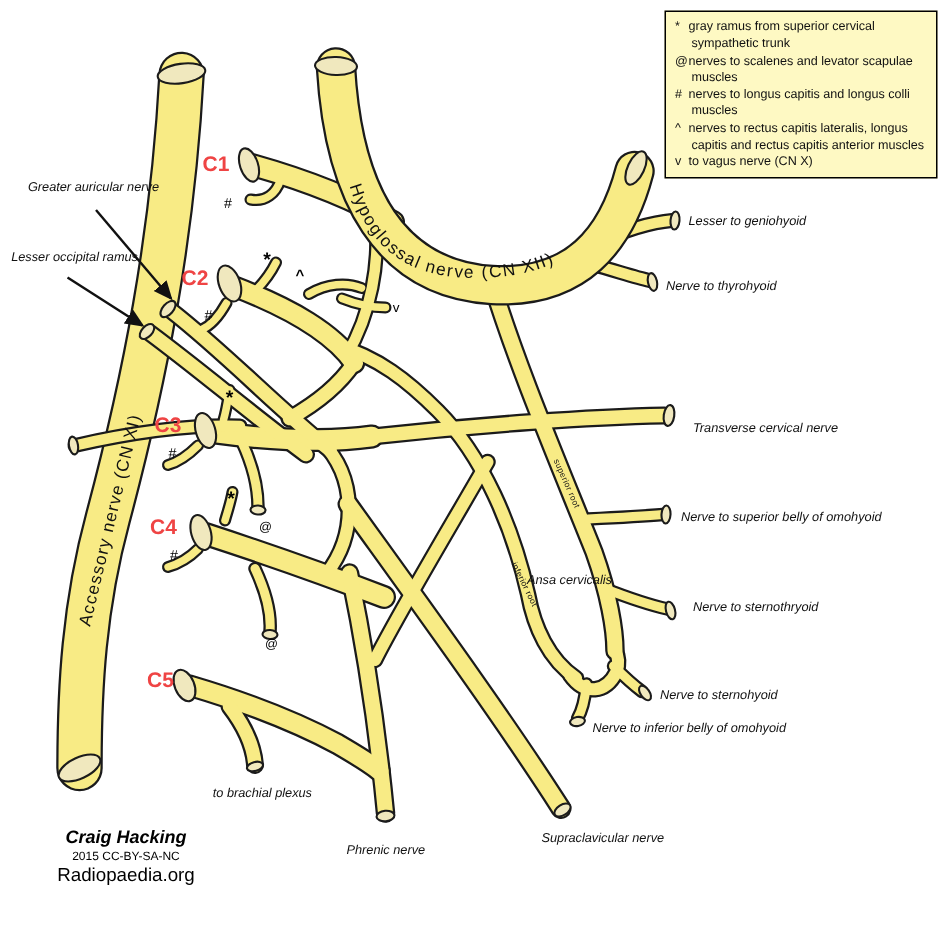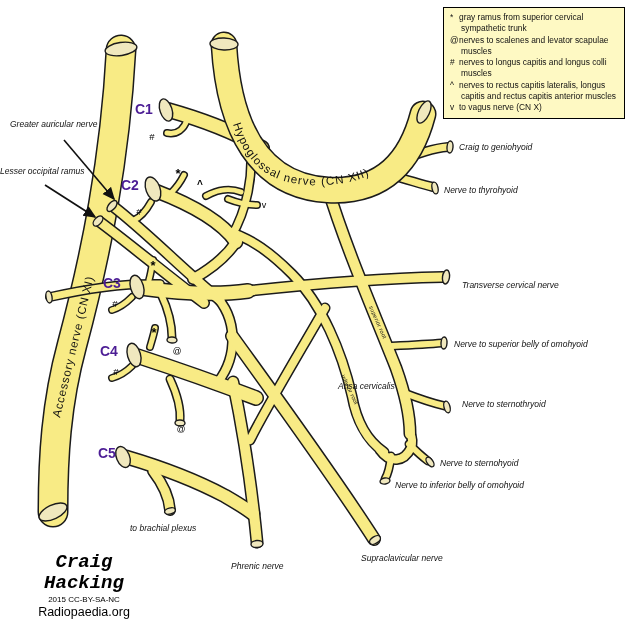--- a/index.html
+++ b/index.html
@@ -6,35 +6,35 @@
   .stage{position:relative;width:630px;height:630px;background:#fff;overflow:hidden;
          font-family:"Liberation Sans",sans-serif;color:#000;}
   svg{position:absolute;left:0;top:0;}
   
   .outl{fill:none;stroke:#1b1b1b;stroke-linecap:round;stroke-linejoin:round;}
   .band{fill:none;stroke:#F8EB85;stroke-linecap:round;stroke-linejoin:round;}
   .cap{fill:#F0E8BE;stroke:#1b1b1b;stroke-width:1.4;}
   .svgtxt{fill:#111;font-family:"Liberation Sans",sans-serif;}
   
   .lbl{position:absolute;font:italic 8.5px "Liberation Sans",sans-serif;color:#111;white-space:nowrap;}
-  .ctr{white-space:normal;text-align:left;line-height:1.25;}
-  .croot{position:absolute;font:bold 14px "Liberation Sans",sans-serif;color:#4c1d95;}
+  .ctr{white-space:normal;text-align:right;line-height:1.25;}
+  .croot{position:absolute;font:bold 14px "Liberation Sans",sans-serif;color:#ef4444;}
   .mk{position:absolute;transform:translate(-50%,-50%);color:#000;font-family:"Liberation Sans",sans-serif;}
   .mk-star{font-size:13px;font-weight:bold;}
   .mk-hash{font-size:9.5px;}
   .mk-at{font-size:8.5px;}
   .mk-vee{font-size:9px;}
   .mk-caret{font-size:10px;font-weight:bold;}
   .legend{position:absolute;left:443px;top:7px;width:182px;border:1.6px solid #000;
           padding:4px 5px 5px 6px;font:8.4px "Liberation Sans",sans-serif;line-height:1.34;
           background:#fef9c3;box-sizing:border-box;color:#111;}
   .legend .li{padding-left:11px;text-indent:-11px;}
   .legend .sym{display:inline-block;width:9px;text-indent:0;}
   .credit{position:absolute;left:26px;top:552px;width:116px;text-align:center;color:#000;}
-  .credit .author{font-family:Liberation Mono, monospace;font-style:italic;font-weight:bold;font-size:19px;line-height:1.1;}
+  .credit .author{font-family:Liberation Sans, sans-serif;font-style:italic;font-weight:bold;font-size:12px;line-height:1.1;}
   .credit .license{font-size:8px;margin-top:1px;}
   .credit .site{font-size:12.5px;margin-top:1px;}
 </style>
 </head>
 <body>
 
 <div class="stage">
 
   <svg id="art" width="630" height="630" viewBox="0 0 630 630">
     <defs>
@@ -180,21 +180,21 @@
 
   <span class="croot" style="left:135px;top:101px;">C1</span>
   <span class="croot" style="left:121px;top:177px;">C2</span>
   <span class="croot" style="left:103px;top:275px;">C3</span>
   <span class="croot" style="left:100px;top:343px;">C4</span>
   <span class="croot" style="left:98px;top:445px;">C5</span>
 
   <div class="lbl ctr" style="left:10px;top:119px;width:96px;">Greater auricular nerve</div>
   <div class="lbl ctr" style="left:0px;top:166px;width:92px;">Lesser occipital ramus</div>
 
-  <div class="lbl" style="left:459px;top:142px;">Craig to geniohyoid</div>
+  <div class="lbl" style="left:459px;top:142px;">Lesser to geniohyoid</div>
   <div class="lbl" style="left:444px;top:185px;">Nerve to thyrohyoid</div>
   <div class="lbl" style="left:462px;top:280px;">Transverse cervical nerve</div>
   <div class="lbl" style="left:454px;top:339px;">Nerve to superior belly of omohyoid</div>
   <div class="lbl" style="left:462px;top:399px;">Nerve to sternothryoid</div>
   <div class="lbl" style="left:440px;top:458px;">Nerve to sternohyoid</div>
   <div class="lbl" style="left:395px;top:480px;text-align:right;">Nerve to inferior belly of omohyoid</div>
   <div class="lbl" style="left:361px;top:553px;">Supraclavicular nerve</div>
   <div class="lbl" style="left:231px;top:561px;">Phrenic nerve</div>
 
   <div class="lbl ctr" style="left:338px;top:381px;width:70px;">Ansa cervicalis</div>

